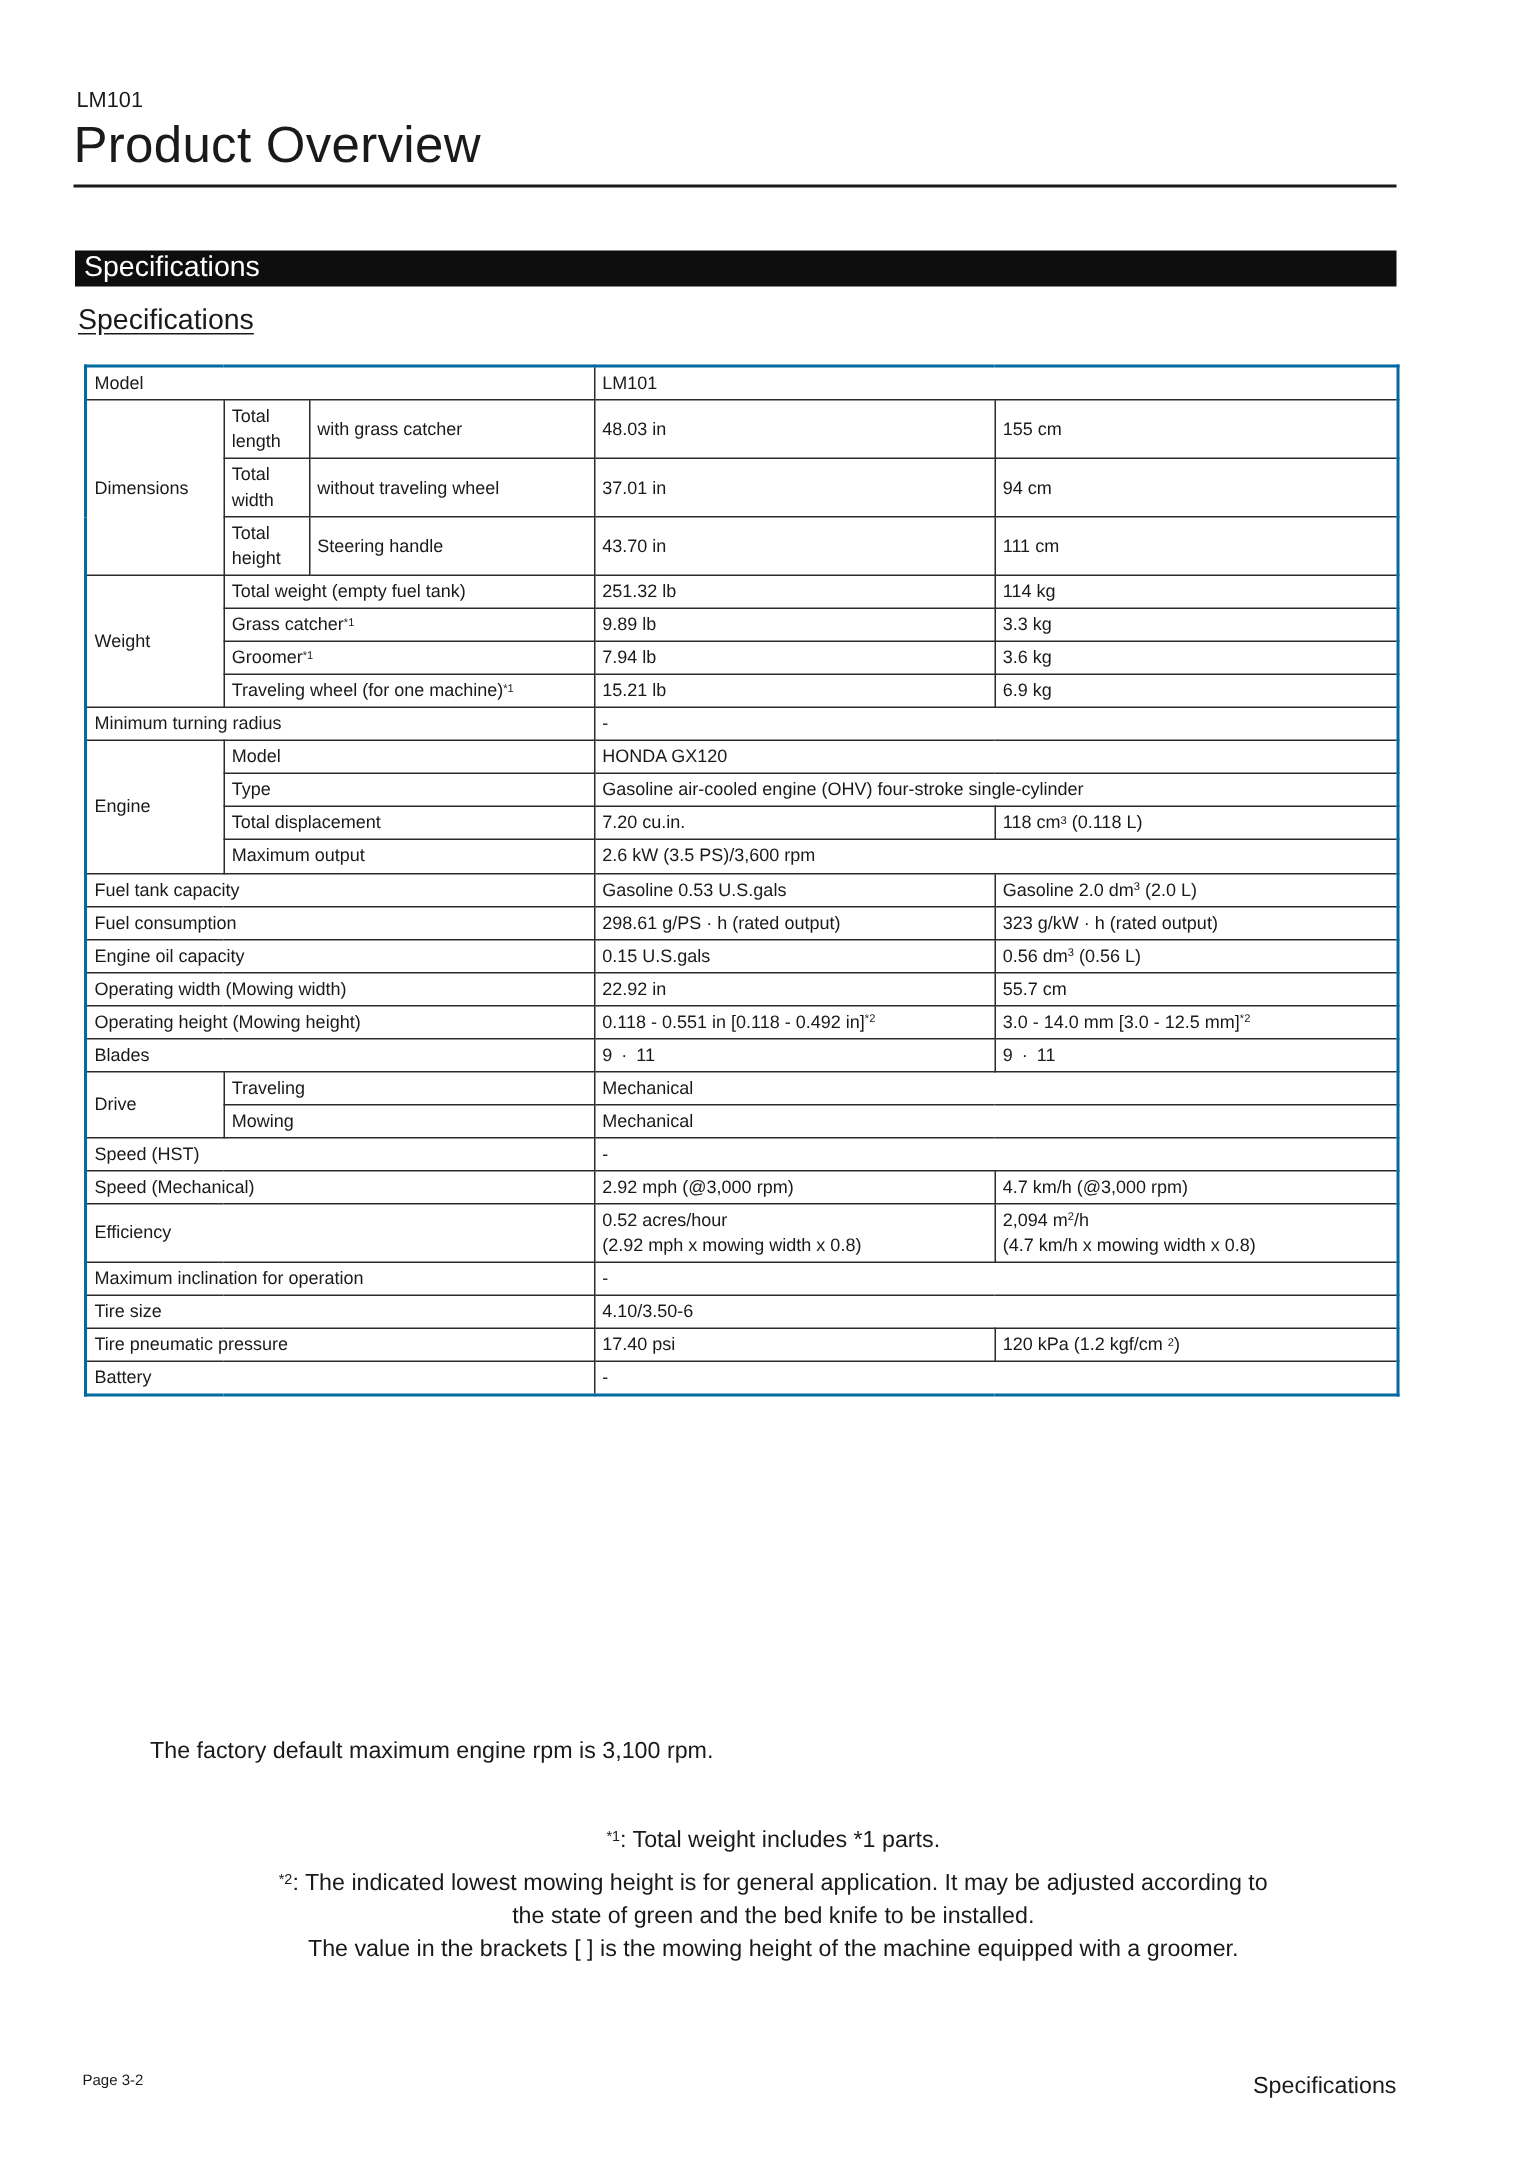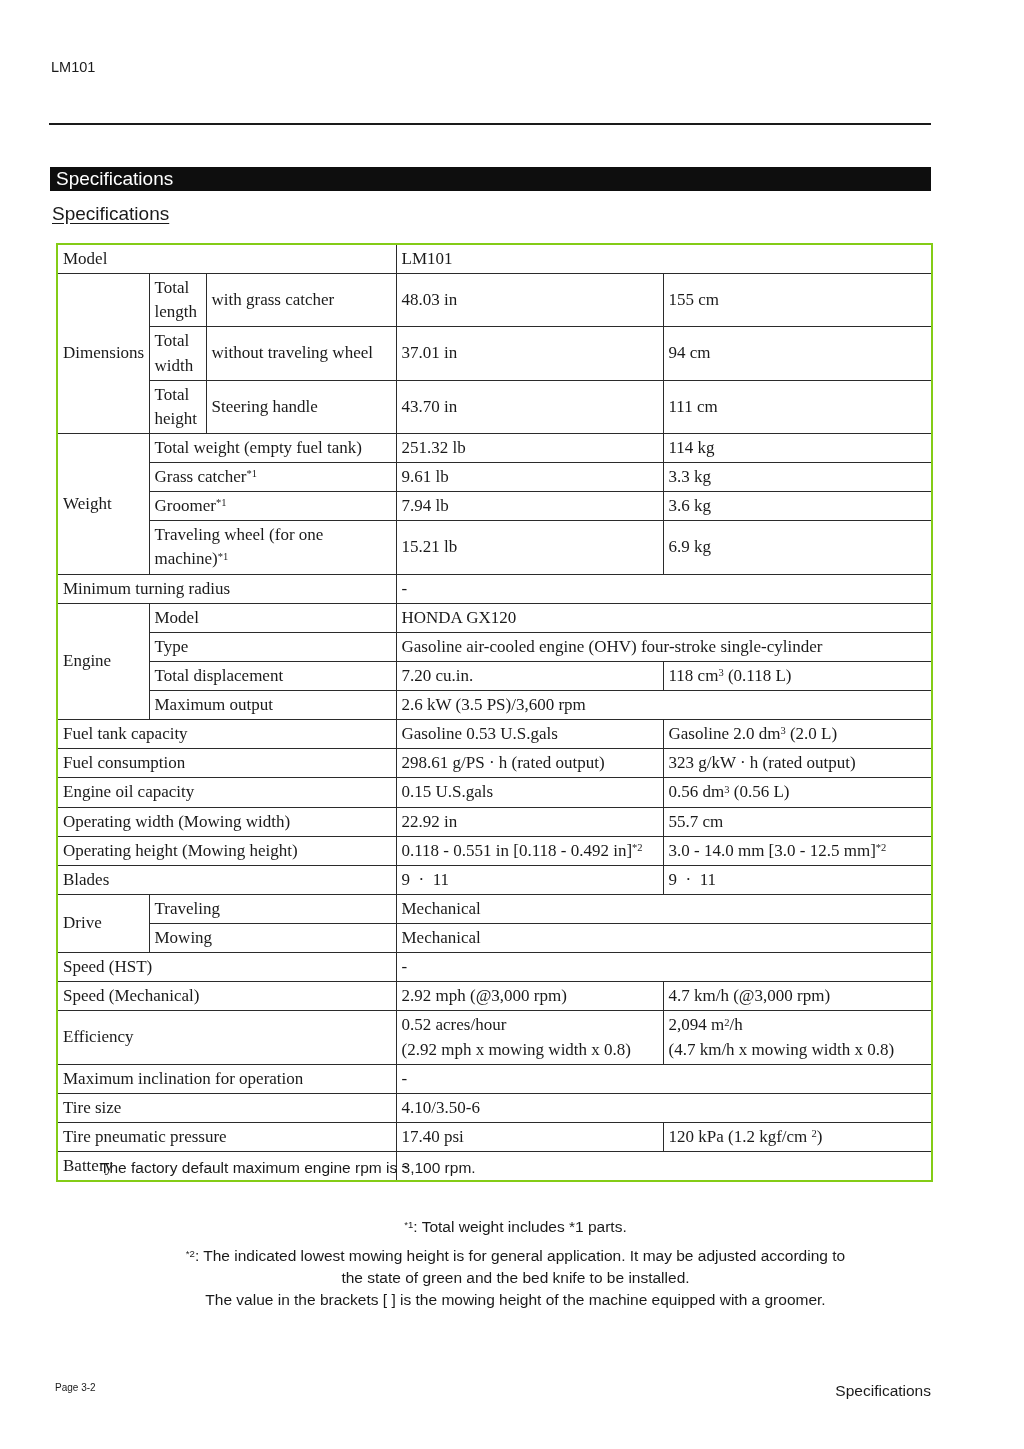--- a/index.html
+++ b/index.html
@@ -15,41 +15,41 @@
   .section-bar{
     position:absolute;left:50px;top:167px;width:881px;height:24px;background:#0e0e0e;
     color:#ffffff;font-size:19px;line-height:24px;padding-left:6px;box-sizing:border-box;
   }
   .subsection{
     position:absolute;left:52px;top:203px;font-size:19px;font-weight:400;margin:0;
     text-decoration:underline;text-underline-offset:3px;
   }
   table.spec-table{
     position:absolute;left:56px;top:243px;width:875px;
-    border-collapse:collapse;table-layout:fixed;font-size:17px;
-    border:2px solid #84cc16;
-    font-family:Liberation Serif, serif;
+    border-collapse:collapse;table-layout:fixed;font-size:12px;
+    border:2px solid #0369a1;
   }
   table.spec-table td{
     border:1px solid #2b2b2b;padding:2px 4px 2px 5px;vertical-align:middle;
     line-height:1.42;white-space:pre-line;overflow:hidden;
   }
   sup{font-size:.62em;line-height:0;vertical-align:baseline;position:relative;top:-.45em;}
   .note-intro{position:absolute;left:84px;top:1141px;font-size:15.5px;margin:16px;line-height:22px;}
   .notes{position:absolute;left:100px;top:1216px;width:831px;font-size:15.5px;text-align:center;}
   .notes p{margin:0 0 7px 0;line-height:22px;white-space:pre-line;}
   .footer-left{position:absolute;left:55px;top:1382px;font-size:10px;}
   .footer-right{position:absolute;right:93px;top:1382px;font-size:15.5px;}
 </style>
 </head>
 <body>
 
 <div class="page">
 
   <div class="doc-model">LM101</div>
+  <h1 class="doc-title">Product Overview</h1>
   <div class="title-rule"></div>
 
   <div class="section-bar">
     <span>Specifications</span>
   </div>
 
   <h2 class="subsection">Specifications</h2>
 
   <table class="spec-table">
     <colgroup>
@@ -84,21 +84,21 @@
           <td>111 cm</td>
         </tr>
         <tr>
           <td rowspan="4">Weight</td>
           <td colspan="2">Total weight (empty fuel tank)</td>
           <td>251.32 lb</td>
           <td>114 kg</td>
         </tr>
         <tr>
           <td colspan="2">Grass catcher<sup>*1</sup></td>
-          <td>9.61 lb</td>
+          <td>9.89 lb</td>
           <td>3.3 kg</td>
         </tr>
         <tr>
           <td colspan="2">Groomer<sup>*1</sup></td>
           <td>7.94 lb</td>
           <td>3.6 kg</td>
         </tr>
         <tr>
           <td colspan="2">Traveling wheel (for one machine)<sup>*1</sup></td>
           <td>15.21 lb</td>

